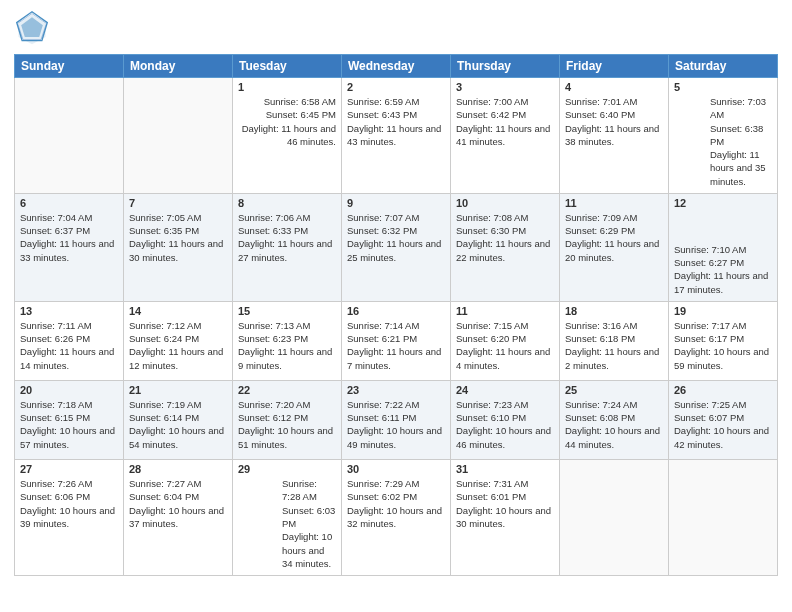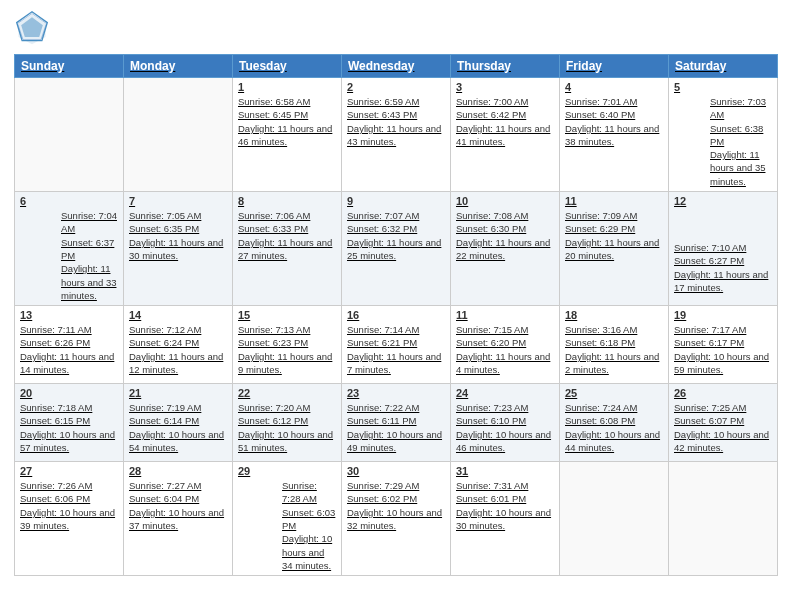--- a/index.html
+++ b/index.html
@@ -9,21 +9,20 @@
       width: 792px;
       height: 612px;
       overflow: hidden;
     }
     .page {
       width: 792px;
       height: 588px;
       display: flex;
       flex-direction: column;
       padding: 10px 14px 12px 14px;
-      text-decoration: underline;
     }
     .header {
       display: flex;
       justify-content: space-between;
       align-items: flex-start;
       margin-bottom: 8px;
     }
     .logo {
       display: flex;
       align-items: center;
@@ -123,21 +122,21 @@
           <th>Friday</th>
           <th>Saturday</th>
         </tr>
     </thead>
     <tbody id="calendar-body">
         <tr>
           <td class="empty"></td>
           <td class="empty"></td>
           <td>
             <span class="day-num">1</span>
-            <div class="day-info" style="white-space: pre-line;">Sunrise: 6:58 AM
+            <div class="day-info" style="white-space: pre-line; text-align: right;">Sunrise: 6:58 AM
 Sunset: 6:45 PM
 Daylight: 11 hours and 46 minutes.</div>
           </td>
           <td>
             <span class="day-num">2</span>
             <div class="day-info" style="white-space: pre-line;">Sunrise: 6:59 AM
 Sunset: 6:43 PM
 Daylight: 11 hours and 43 minutes.</div>
           </td>
           <td>
@@ -155,21 +154,21 @@
           <td>
             <span class="day-num">5</span>
             <div class="day-info" style="white-space: pre-line; margin-left: 36px;">Sunrise: 7:03 AM
 Sunset: 6:38 PM
 Daylight: 11 hours and 35 minutes.</div>
           </td>
         </tr>
         <tr>
           <td>
             <span class="day-num">6</span>
-            <div class="day-info" style="white-space: pre-line; margin-left: 41px;">Sunrise: 7:04 AM
+            <div class="day-info" style="white-space: pre-line;">Sunrise: 7:04 AM
 Sunset: 6:37 PM
 Daylight: 11 hours and 33 minutes.</div>
           </td>
           <td>
             <span class="day-num">7</span>
             <div class="day-info" style="white-space: pre-line;">Sunrise: 7:05 AM
 Sunset: 6:35 PM
 Daylight: 11 hours and 30 minutes.</div>
           </td>
           <td>

